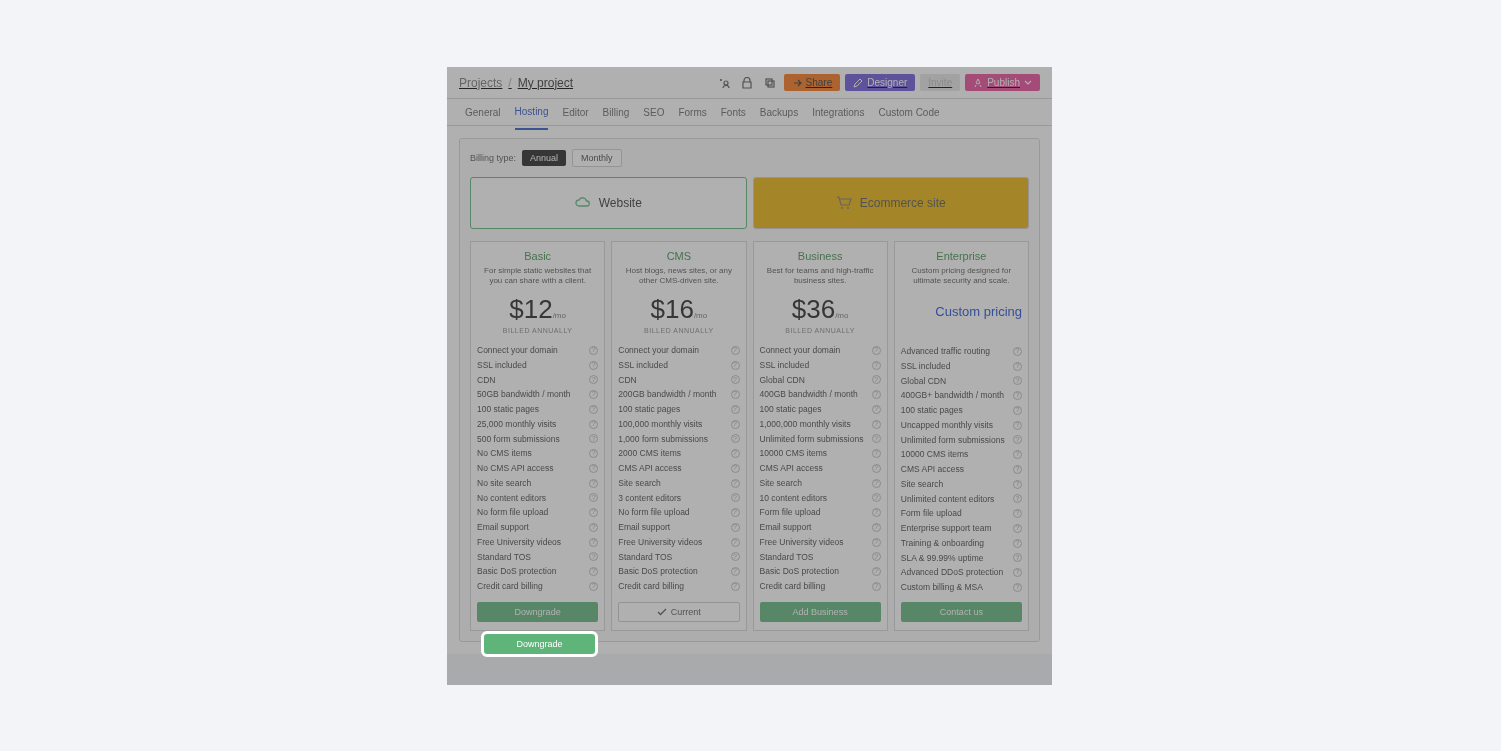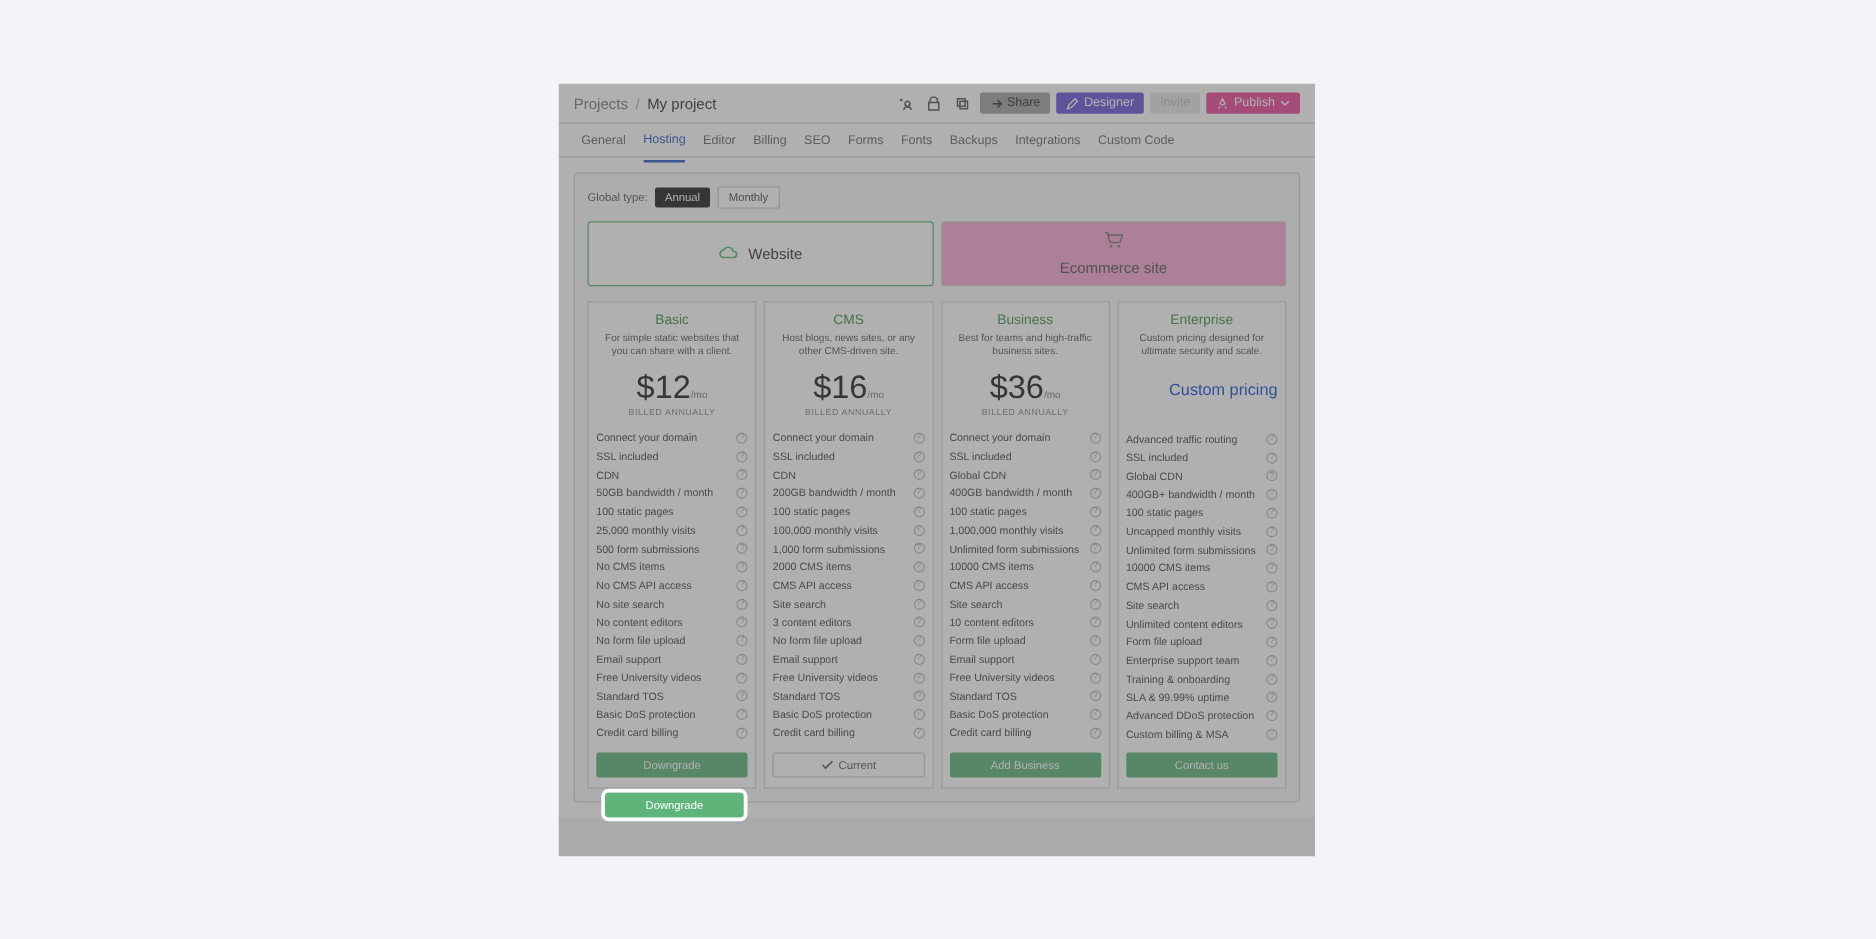--- a/index.html
+++ b/index.html
@@ -1,28 +1,28 @@
 <!DOCTYPE html>
 <html><head>
 <meta charset="utf-8">
 <style>
   * { margin:0; padding:0; box-sizing:border-box; font-family: Arial, Helvetica, sans-serif; }
   body { background:#f2f4f7; width:1501px; height:751px; position:relative; }
   .app { position:absolute; left:447px; top:67px; width:605px; background:#fff; }
 
   
-  .topbar { display:flex; align-items:center; justify-content:space-between; padding:0 12px; height:32px; border-bottom:1px solid #d6d6d6; }
+  .topbar { display:flex; align-items:center; justify-content:space-between; padding:0 12px; height:32px; border-bottom:1px solid #d6d6d6;text-decoration:underline; }
   .breadcrumb { display:flex; align-items:center; gap:6px; font-size:12px; }
   .breadcrumb .bc-root { color:#777; }
   .breadcrumb .bc-sep { color:#aaa; }
   .breadcrumb .bc-current { color:#333; }
   .top-actions { display:flex; align-items:center; gap:5px; }
   .icon-btn { width:18px; height:18px; display:flex; align-items:center; justify-content:center; color:#555; font-size:11px; }
   .btn { display:flex; align-items:center; gap:4px; font-size:10px; padding:3px 8px; border-radius:2px; cursor:pointer; }
-  .btn-grey { background:#a3a3a3; color:#333; }
+  .btn-grey { background:#f97316; color:#333; }
   .btn-purple { background:#6b57d9; color:#fff; }
   .btn-invite { background:#e5e5e5; color:#bbb; }
   .btn-pub { background:#ec4899; color:#fff; }
 
   
   .tabs { display:flex; gap:14px; padding:0 18px; height:27px; align-items:center; border-bottom:1px solid #d6d6d6; }
   .tab { font-size:10px; color:#666; height:35px; display:flex; align-items:center; }
   .tab.active { color:#2a56c6; border-bottom:2px solid #2a56c6; }
 
   
@@ -34,21 +34,21 @@
   .billing-toggle { display:flex; align-items:center; gap:6px; font-size:9px; }
   .bt-label { color:#555; }
   .pill { padding:3px 8px; border-radius:2px; font-size:9px; }
   .pill-dark { background:#222; color:#fff; }
   .pill-light { background:#fff; border:1px solid #ccc; color:#444; }
 
   
   .site-type { display:flex; gap:6px; margin-bottom:12px; }
   .st-btn { flex:1; height:52px; display:flex; align-items:center; justify-content:center; gap:8px; font-size:12px; border-radius:3px; }
   .st-website { background:#fff; border:1px solid #5fb47a; color:#333; }
-  .st-ecom { background:#f9a8d4; border:1px solid #ccc; color:#555;flex-direction:column; }
+  .st-ecom { background:#eab308; border:1px solid #ccc; color:#555; }
   .st-icon { font-size:13px; }
 
   
   .plans { display:flex; gap:6px; }
   .plan { flex:1; border:1px solid #d6d6d6; border-radius:0; background:#fff; padding:8px 6px; display:flex; flex-direction:column; }
   .plan-name { text-align:center; font-size:11px; color:#3f8f4c; margin-bottom:4px; }
   .plan-desc { text-align:center; font-size:8px; color:#555; line-height:1.3; min-height:22px; margin-bottom:6px; }
   .plan-price { text-align:center; font-size:26px; color:#222; }
   .plan-price .per { font-size:8px; color:#777; }
   .plan-custom { text-align:right; font-size:13px; color:#1d4ed8; padding:10px 0 8px; }
@@ -136,21 +136,21 @@
     <div class="tab">Backups</div>
     <div class="tab">Integrations</div>
     <div class="tab">Custom Code</div>
   </div>
 
   <div class="content">
     <div class="panel">
 
       <div class="panel-head">
         <div class="billing-toggle">
-          <span class="bt-label">Global type:</span>
+          <span class="bt-label">Billing type:</span>
           <span class="pill pill-dark">Annual</span>
           <span class="pill pill-light">Monthly</span>
         </div>
       </div>
 
       <div class="site-type">
         <div class="st-btn st-website">
           <span class="st-icon">
             <svg width="16" height="12" viewBox="0 0 16 12">
                 <path d="M4 9a3 3 0 0 1 0-6 4 4 0 0 1 7.5 1A2.5 2.5 0 0 1 12 9H4z" fill="none" stroke="#5fb47a" stroke-width="1.3"></path>

